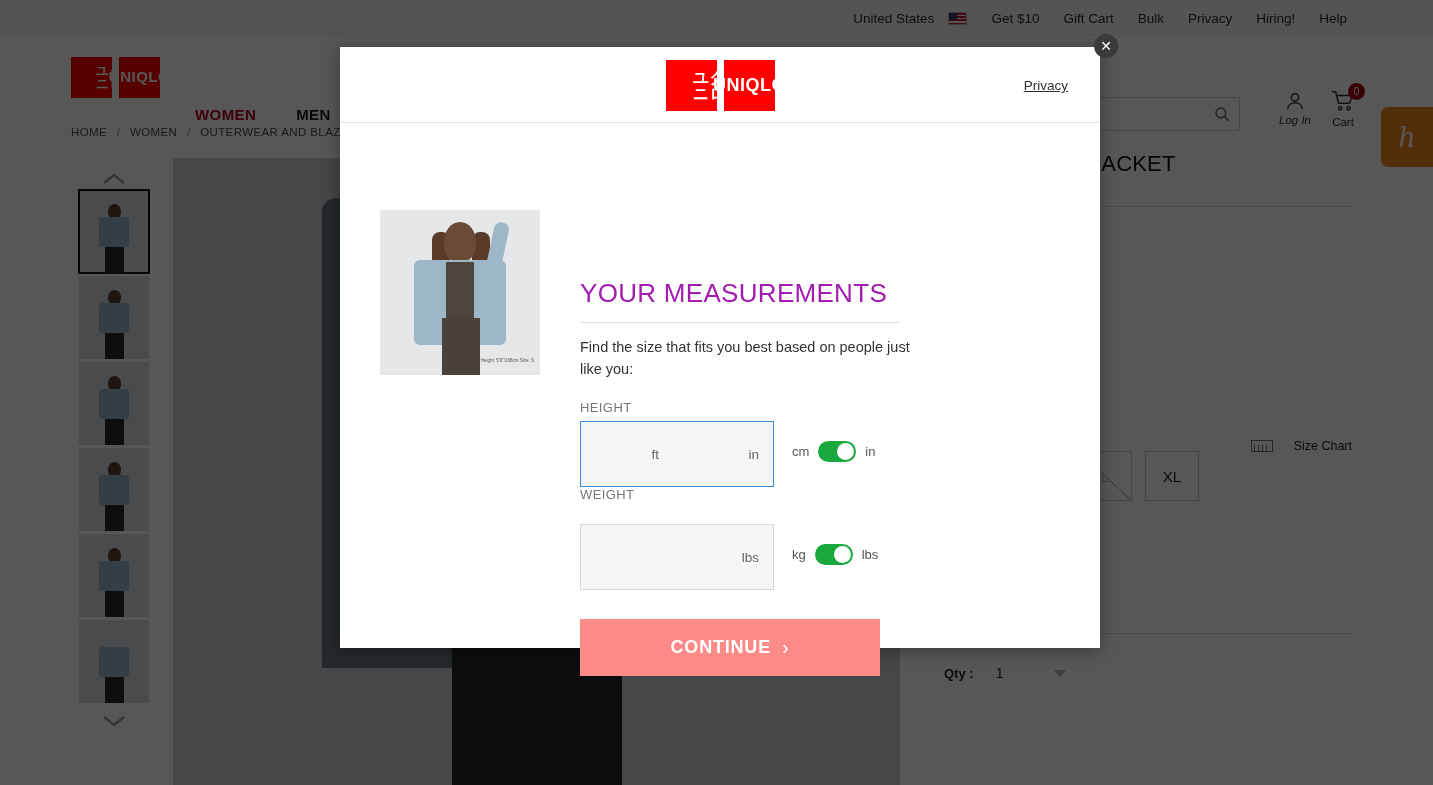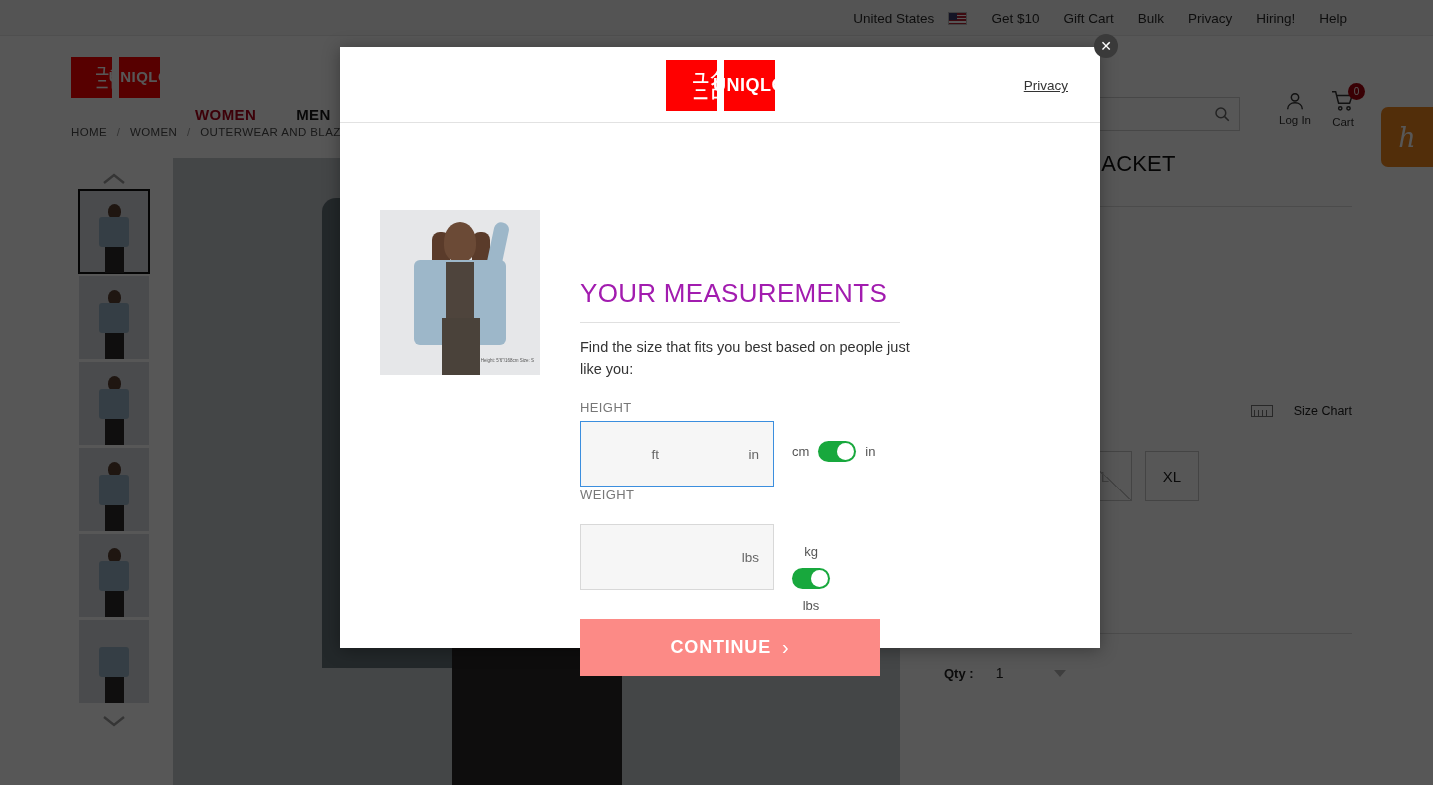--- a/index.html
+++ b/index.html
@@ -77,21 +77,21 @@
     display: flex; align-items: center; justify-content: flex-end;
     padding-right: 8px;
   }
   .search-ic { width: 18px; height: 18px; opacity: .75; }
 
   .hdr-action {
     position: absolute; top: 54px; width: 56px;
     display: flex; flex-direction: column; align-items: center; gap: 2px;
     font-size: 11.5px; color: #333; cursor: pointer;
   }
-  .hdr-action.login { right: 110px; }
+  .hdr-action.login { right: 110px; font-style: italic; }
   .hdr-action.cart  { right: 62px; }
   .cart-wrap { position: relative; }
   .cart-badge {
     position: absolute; top: -7px; right: -10px;
     min-width: 17px; height: 17px; border-radius: 9px;
     background: #a8000c; color: #fff; font-size: 10px;
     display: flex; align-items: center; justify-content: center;
     padding: 0 4px;
   }
 
@@ -149,21 +149,21 @@
 
   
   .info-col { position: absolute; left: 944px; top: 150px; width: 408px; }
   .prod-title {
     font-size: 22px; font-weight: 400; color: #111; line-height: 1.25;
     letter-spacing: .2px;
   }
   .rule { height: 1px; background: #ddd; margin: 28px 0; }
 
   .size-chart-row {
-    position: absolute; left: 944px; top: 404px; width: 408px;
+    position: absolute; left: 944px; top: 439px; width: 408px;
     display: flex; justify-content: flex-end; align-items: center; gap: 21px;
     font-size: 12.5px; color: #222; cursor: pointer;
   }
   .ruler-ic {
     width: 22px; height: 12px; border: 1px solid #777; position: relative;
     background: #fff;
   }
   .ruler-ic::after {
     content: ""; position: absolute; left: 2px; bottom: 0; right: 2px; height: 6px;
     background:
@@ -308,21 +308,21 @@
     flex: 1; height: 100%; display: flex; align-items: center; justify-content: flex-end;
     padding-right: 14px; font-size: 13.5px; color: #666;
   }
   .mi-seg.full { flex: 1; }
 
   .unit-toggle {
     position: absolute; display: flex; align-items: center; gap: 9px;
     font-size: 13px; color: #555;
   }
   .unit-toggle.h { left: 452px; top: 318px; }
-  .unit-toggle.w { left: 452px; top: 421px; flex-direction: column; }
+  .unit-toggle.w { left: 452px; top: 421px; }
   .switch {
     width: 38px; height: 21px; border-radius: 11px; background: #18a83d;
     position: relative; cursor: pointer; flex: none;
   }
   .switch .knob {
     position: absolute; right: 2px; top: 2px;
     width: 17px; height: 17px; border-radius: 50%; background: #fff;
   }
   .unit-toggle .u { cursor: pointer; }
 

